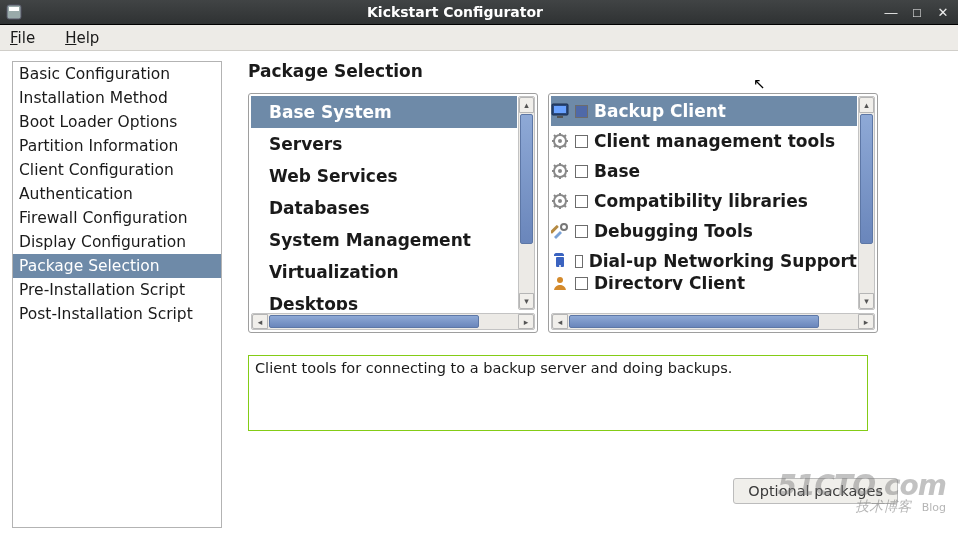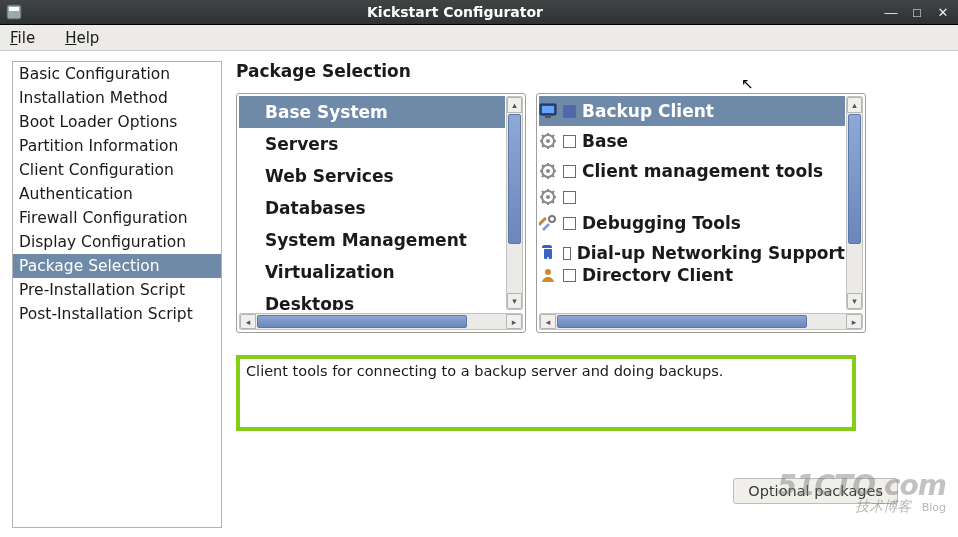--- a/index.html
+++ b/index.html
@@ -19,40 +19,40 @@
 .titlebar .win-btns { display:flex; gap:8px; font-family:sans-serif; }
 .titlebar .win-btn { width:18px; height:16px; display:flex; justify-content:center;
   align-items:center; color:#eee; font-size:13px; }
 
 .menubar { height:26px; background:#edebe7;
   display:flex; align-items:center; gap:30px; padding:0 10px; font-size:15px;
   border-bottom:1px solid #d0cec9; }
 .menubar span { cursor:default; }
 .menubar span::first-letter { text-decoration:underline; }
 
-.body-area { display:flex; height:calc(537px - 24px - 26px); background:#fff; }
+.body-area { display:flex; height:calc(537px - 24px - 26px); background:#fff;gap:12px; }
 
 .sidebar { width:210px; margin:10px 8px 10px 12px;
   border:1px solid #b3b3b3; background:#fff; overflow:hidden; }
 .sidebar-item { padding:3px 6px; font-size:15.5px; cursor:default; }
 .sidebar-item.selected { background:#6e8aa8; color:#fff; }
 
 .main { flex:1; padding:10px 14px 10px 6px; position:relative; }
 .main-header { display:flex; align-items:baseline; gap:20px; margin-bottom:12px; }
 .main-title { font-weight:bold; font-size:17px; }
 .annot { color:#ff1010; font-size:13px; margin-left:16px; }
 .cursor-mark { position:absolute; left:310px; top:-2px; font-size:15px; color:#000; }
 
 .lists-row { display:flex; gap:10px; }
 .listwrap { position:relative; border:1px solid #9e9e9e; border-radius:3px;
   background:#fff; }
 .listwrap.groups { width:290px; height:240px; }
 .listwrap.pkgs   { width:330px; height:240px; }
 .list-inner { position:absolute; inset:2px 20px 22px 2px; overflow:hidden; }
-.g-item { padding:3px 10px 3px 26px; font-size:17px; font-weight:bold; cursor:default;
+.g-item { padding:3px 10px 3px 18px; font-size:17px; font-weight:bold; cursor:default;
   white-space:nowrap; line-height:26px; }
 .g-item.selected { background:#6e8aa8; color:#fff; }
 .p-item { display:flex; align-items:center; gap:6px; padding:2px 0;
   font-size:17px; font-weight:bold; white-space:nowrap; line-height:26px; }
 .p-item.selected { background:#6e8aa8; color:#fff; }
 .p-icon { width:18px; height:18px; display:flex; align-items:center;
   justify-content:center; }
 .p-icon svg { width:18px; height:18px; }
 .chk { width:13px; height:13px; border:1px solid #6c6c6c; background:#fff;
   display:inline-block; }
@@ -72,21 +72,21 @@
 .hscroll .sbtn { width:16px; height:100%; background:#f1efeb; border:1px solid #b5b5b5;
   display:inline-flex; align-items:center; justify-content:center; font-size:9px; color:#555;
   position:absolute; top:0; }
 .hscroll .sbtn.lf { left:0; border-radius:2px 0 0 2px; }
 .hscroll .sbtn.rt { right:0; border-radius:0 2px 2px 0; }
 .hscroll .thumbh { position:absolute; top:1px; bottom:1px; left:17px;
   background:linear-gradient(#8ea9d6,#6a86bb); border:1px solid #5d77a6; border-radius:2px; }
 .groups .thumbh { width:210px; }
 .pkgs   .thumbh { width:250px; }
 
-.desc { margin-top:22px; width:620px; height:76px; border:4px solid #84cc16;
+.desc { margin-top:22px; width:620px; height:76px; border:1px solid #84cc16;
   padding:4px 6px; font-size:14.5px; }
 
 .opt-btn { position:absolute; right:60px; bottom:34px;
   border:1px solid #bcbcbc; background:#f0efeb; border-radius:3px;
   padding:4px 14px; font-size:14.5px; color:#3a3a3a; }
 
 .watermark-row { position:absolute; right:12px; bottom:21px; text-align:right;
   font-style:italic; user-select:none; pointer-events:none; }
 .wm1 { font-size:28px; font-weight:bold; color:rgba(120,120,120,.45);
   letter-spacing:-1px; }
@@ -175,38 +175,39 @@
               <span class="chk filled"></span>
               <span>Backup Client</span>
             </div>
             <div class="p-item">
               <span class="p-icon">
                 <svg viewBox="0 0 18 18">
                   <use href="#ic-gear"></use>
                 </svg>
               </span>
               <span class="chk"></span>
+              <span>Client management tools</span>
+            </div>
+            <div class="p-item">
+              <span class="p-icon">
+                <svg viewBox="0 0 18 18">
+                  <use href="#ic-gear"></use>
+                </svg>
+              </span>
+              <span class="chk"></span>
               <span>Base</span>
             </div>
             <div class="p-item">
               <span class="p-icon">
                 <svg viewBox="0 0 18 18">
                   <use href="#ic-gear"></use>
                 </svg>
               </span>
               <span class="chk"></span>
-              <span>Client management tools</span>
-            </div>
-            <div class="p-item">
-              <span class="p-icon">
-                <svg viewBox="0 0 18 18">
-                  <use href="#ic-gear"></use>
-                </svg>
-              </span>
-              <span class="chk"></span>
+              <span>Compatibility libraries</span>
             </div>
             <div class="p-item">
               <span class="p-icon">
                 <svg viewBox="0 0 18 18">
                   <use href="#ic-tools"></use>
                 </svg>
               </span>
               <span class="chk"></span>
               <span>Debugging Tools</span>
             </div>

